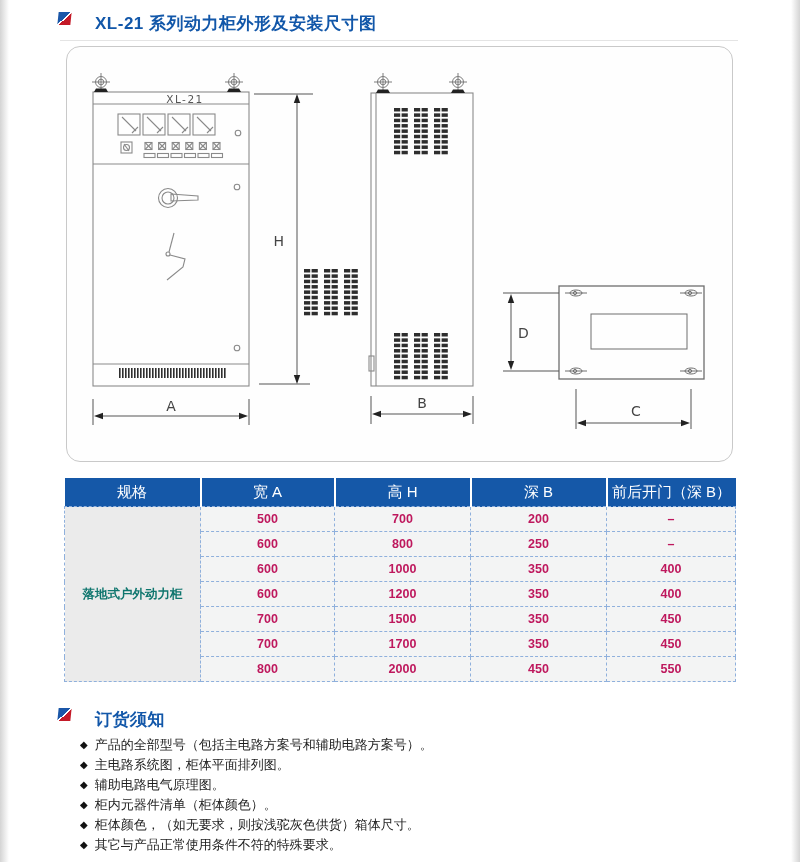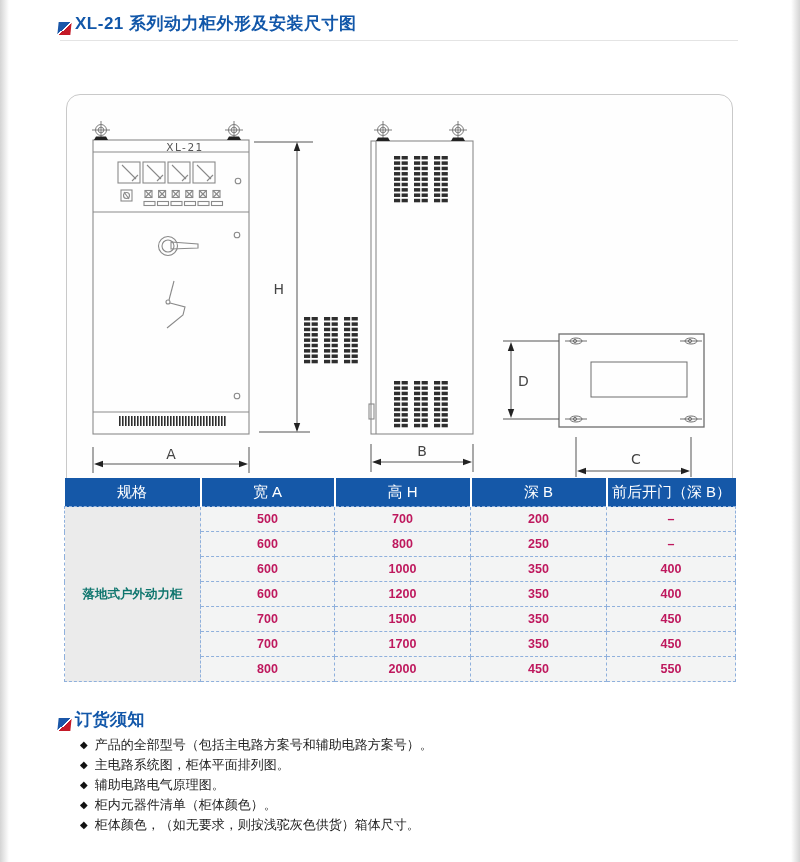--- a/index.html
+++ b/index.html
@@ -2,27 +2,27 @@
 <html><head>
 <meta charset="utf-8">
 <style>
   html,body{margin:0;padding:0;background:#fff;}
   .page{position:relative;width:800px;height:862px;margin:0 auto;background:#fff;
         font-family:"Liberation Sans","DejaVu Sans",sans-serif;overflow:hidden;}
   .edge-l{position:absolute;left:0;top:0;width:9px;height:862px;
           background:linear-gradient(to right,#d4d4d4,#ffffff);}
   .edge-r{position:absolute;right:0;top:0;width:9px;height:862px;
           background:linear-gradient(to left,#d4d4d4,#ffffff);}
-  .sec-title{position:absolute;left:58px;display:flex;align-items:flex-end;gap:4px;}
+  .sec-title{position:absolute;left:58px;display:flex;align-items:flex-start;gap:24px;}
   .flag-icon{display:inline-block;width:13px;height:13px;transform:skewX(-6deg);
           background:linear-gradient(to bottom right,#1b57a8 47%,#ffffff 47%,#ffffff 55%,#c41a28 55%);}
   .sec-title h1,.sec-title h2{margin:0;font-size:17px;font-weight:bold;color:#1257a9;letter-spacing:.5px;}
   .title-divider{position:absolute;left:60px;top:40px;width:678px;height:1px;background:#e4e4e4;}
   .diagram-box{position:absolute;left:66px;top:46px;width:665px;height:414px;
-          border:1px solid #c9c9c9;border-radius:14px;background:#fefefe;margin-top:48px;}
+          border:1px solid #c9c9c9;border-radius:14px;background:#fefefe;}
   .diagram-box svg{display:block;width:665px;height:414px;}
 
   table.spec{position:absolute;left:64px;top:478px;width:671px;border-collapse:collapse;table-layout:fixed;}
   table.spec thead th{background:#1558a8;color:#fff;font-size:15px;font-weight:400;
           height:28px;text-align:center;border-left:2px solid #fff;padding:0;}
   table.spec thead th:first-child{border-left:none;}
   table.spec tbody td{border:1px dashed #8fb0dc;background:#f3f4f4;height:24px;
           text-align:center;font-size:12.5px;font-weight:700;color:#be185d;padding:0;}
   table.spec td.group-cell{background:#ebebeb;font-weight:700;font-size:12.5px;color:#0f766e;}
 
@@ -497,14 +497,15 @@
   <div class="sec-title" style="top:708px">
     <span class="flag-icon"></span>
     <h2>订货须知</h2>
   </div>
   <ul class="notes">
       <li><span class="diamond">◆</span><span>产品的全部型号（包括主电路方案号和辅助电路方案号）。</span></li>
       <li><span class="diamond">◆</span><span>主电路系统图，柜体平面排列图。</span></li>
       <li><span class="diamond">◆</span><span>辅助电路电气原理图。</span></li>
       <li><span class="diamond">◆</span><span>柜内元器件清单（柜体颜色）。</span></li>
       <li><span class="diamond">◆</span><span>柜体颜色，（如无要求，则按浅驼灰色供货）箱体尺寸。</span></li>
+      <li><span class="diamond">◆</span><span>其它与产品正常使用条件不符的特殊要求。</span></li>
     </ul>
 </div>
 
 </body></html>

